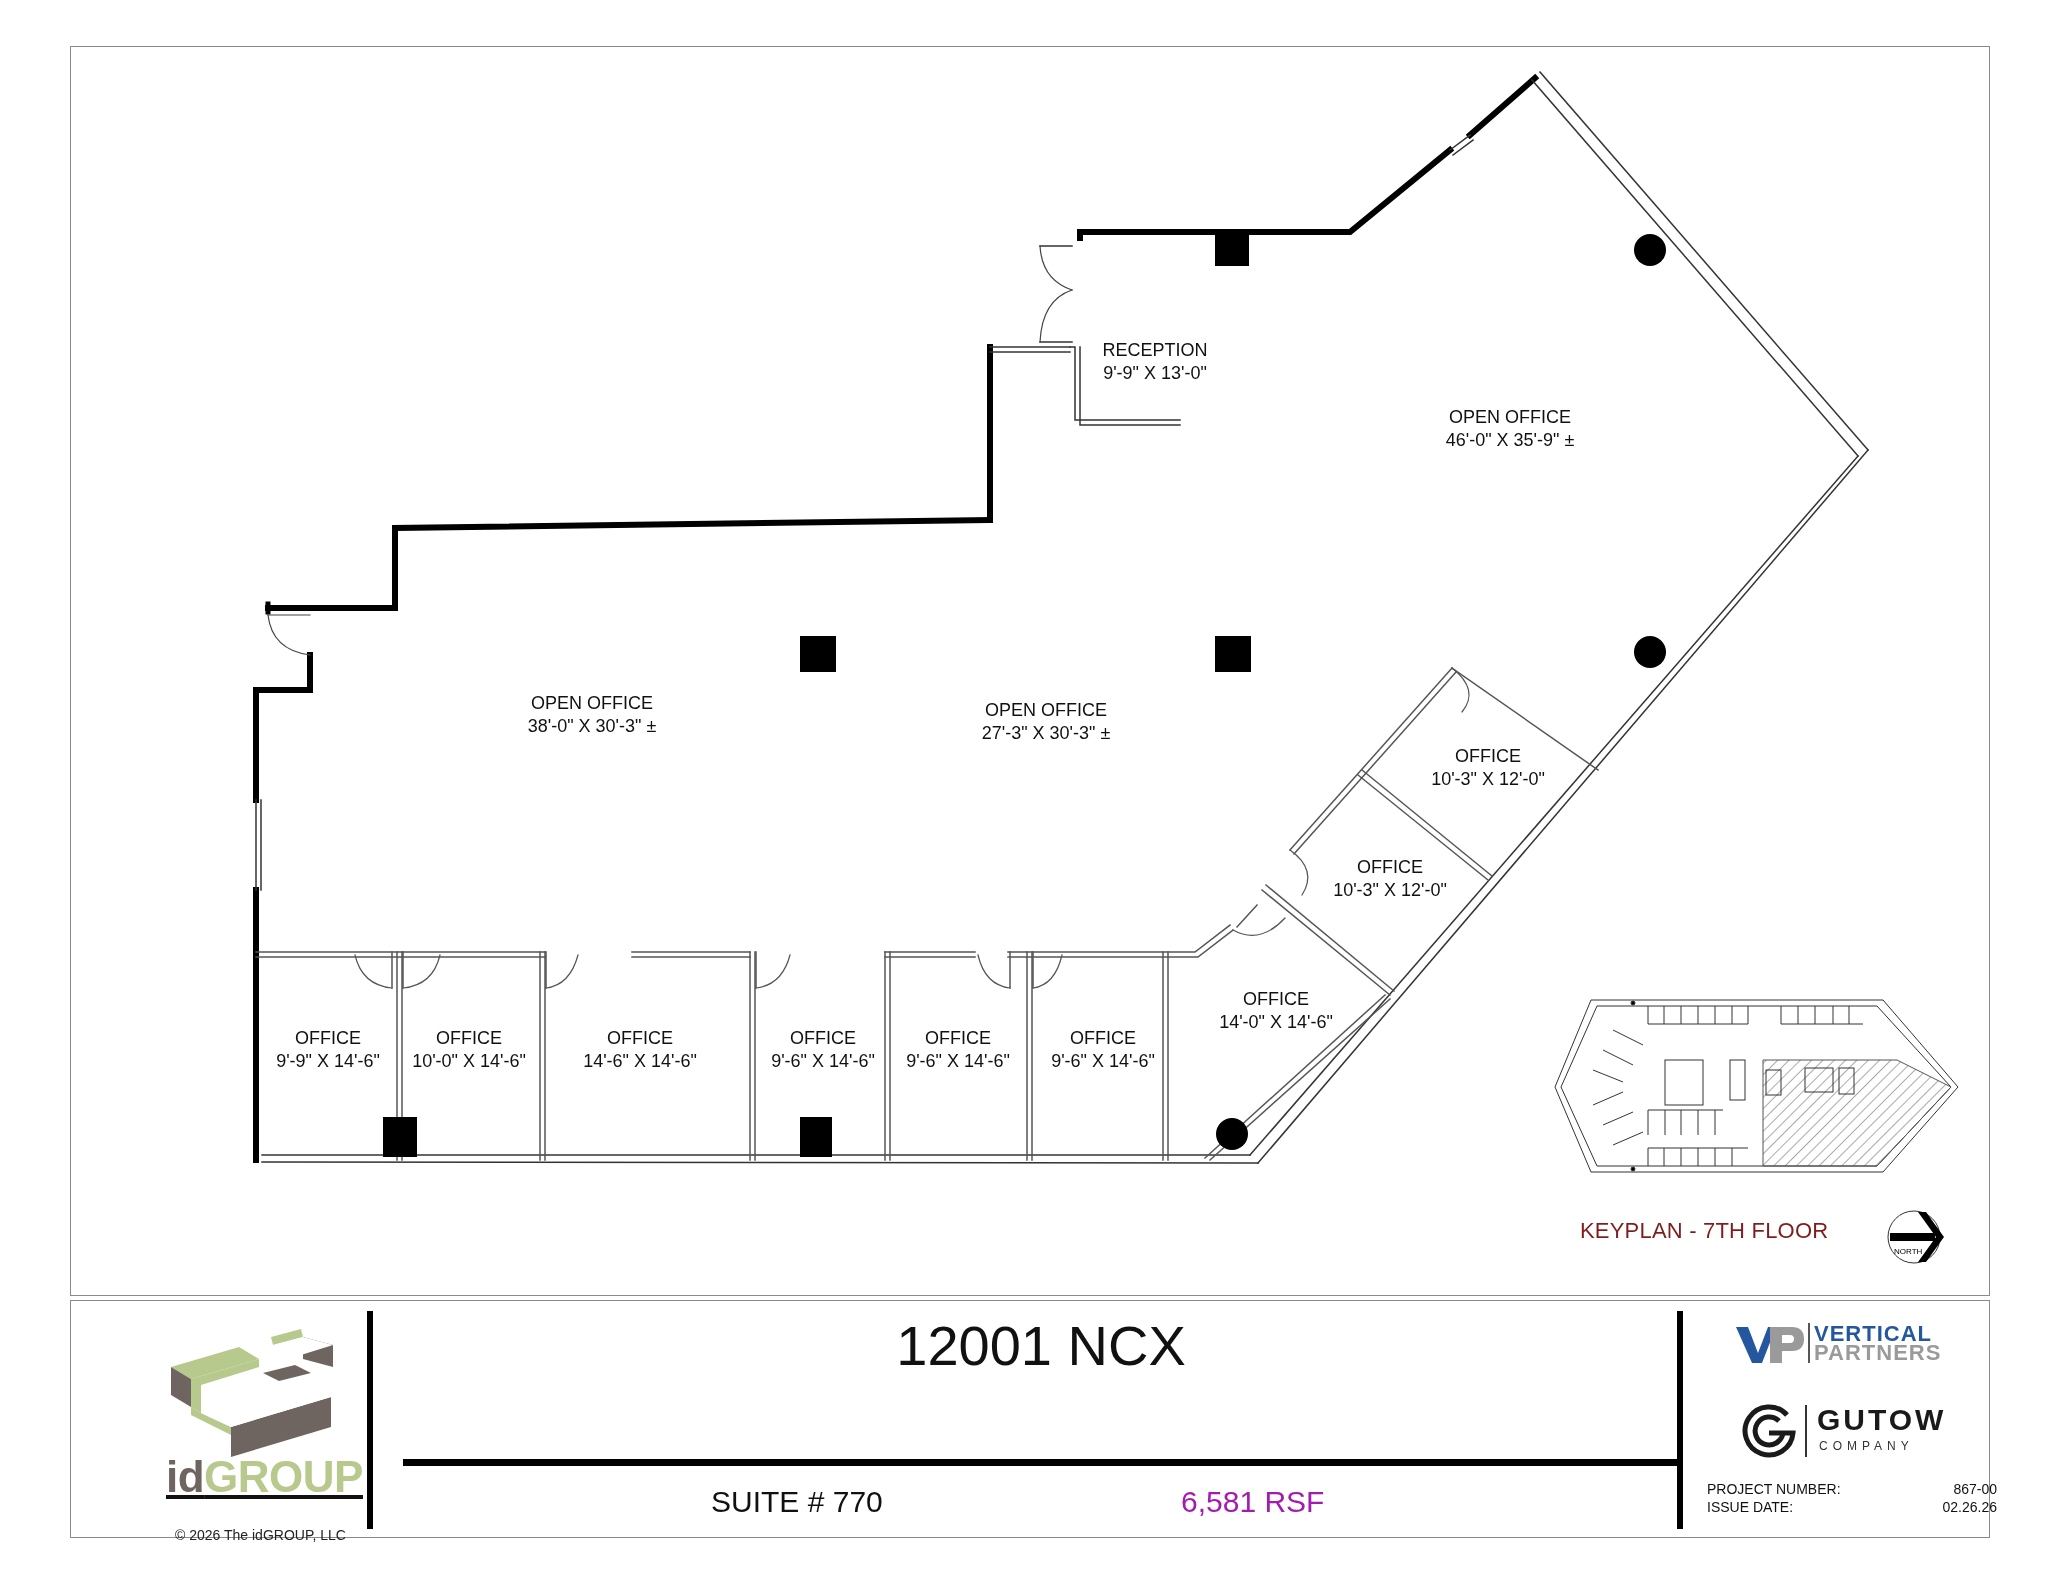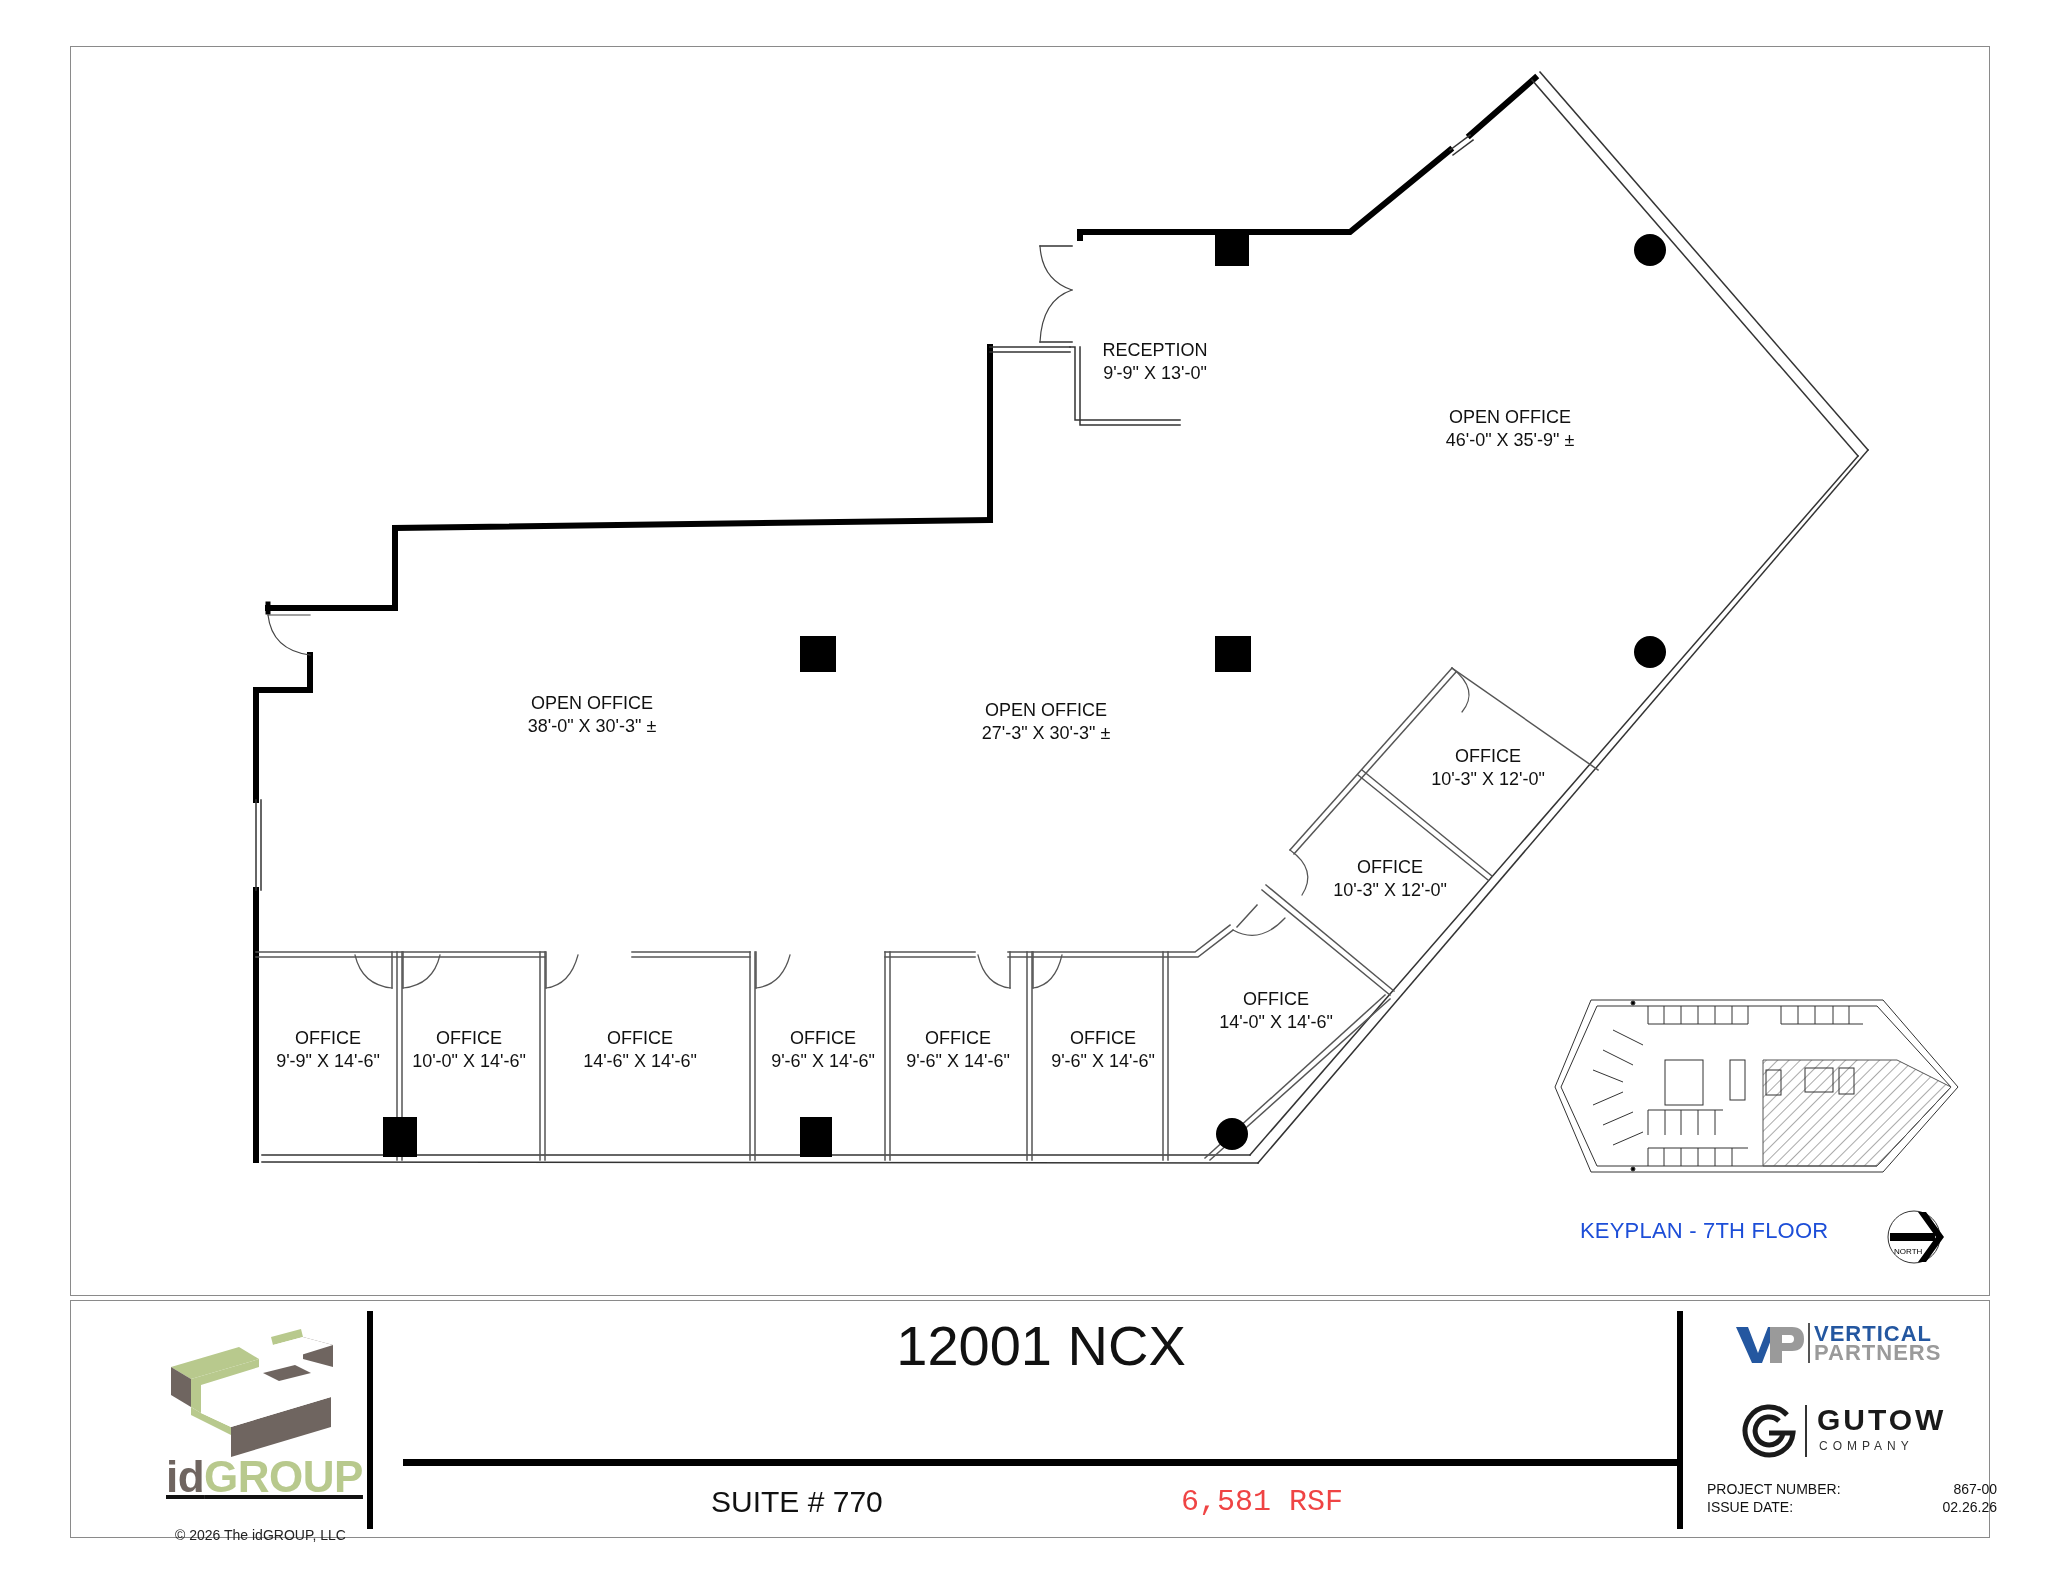--- a/index.html
+++ b/index.html
@@ -1,32 +1,32 @@
 <!DOCTYPE html>
 <html><head>
 <meta charset="utf-8">
 <style>
   html, body { margin: 0; padding: 0; background: #ffffff; }
   body { width: 2048px; height: 1579px; position: relative; overflow: hidden; font-family: "Liberation Sans", sans-serif; color: #111; }
   .sheet { position: absolute; left: 70px; top: 46px; width: 1920px; height: 1250px; border: 1.5px solid #8a8a8a; box-sizing: border-box; }
   .plan-svg { position: absolute; left: 0; top: 0; }
   .room-label { position: absolute; text-align: center; font-size: 18px; line-height: 23px; color: #111; transform: translateX(-50%); white-space: nowrap; }
-  .keyplan-title { position: absolute; left: 1580px; top: 1218px; font-size: 22px; color: #1d4ed8; letter-spacing: 0.2px; }
+  .keyplan-title { position: absolute; left: 1580px; top: 1218px; font-size: 22px; color: #7f1d1d; letter-spacing: 0.2px; }
   .titleblock { position: absolute; left: 70px; top: 1300px; width: 1920px; height: 238px; border: 1.5px solid #8a8a8a; box-sizing: border-box; }
   .tb-div { position: absolute; top: 10px; width: 6px; height: 218px; background: #000; }
   .logo-wrap { position: absolute; left: 40px; top: 16px; width: 290px; height: 210px; }
   .idgroup-text { position: absolute; left: 55px; top: 135px; font-size: 44px; font-weight: bold; letter-spacing: -0.5px; text-decoration: underline; }
   .idgroup-text .id { color: #6f6560; }
   .idgroup-text .grp { color: #b8c98d; }
   .copyright { position: absolute; left: 52px; top: 210px; font-size: 14px; color: #222; white-space: nowrap; margin-left: 12px; }
   .bldg-name { position: absolute; left: 310px; width: 1320px; top: 14px; text-align: center; font-size: 56px; line-height: 62px; color: #111; }
   .addr { position: absolute; left: 310px; width: 1320px; top: 84px; text-align: center; font-size: 30px; line-height: 31px; color: #111; }
   .tb-rule { position: absolute; left: 332px; top: 158px; width: 1276px; height: 7px; background: #000; }
   .suite { position: absolute; left: 640px; top: 184px; font-size: 30px; color: #111; }
-  .rsf { position: absolute; left: 1110px; top: 184px; font-size: 30px; color: #ef4444; font-family: Liberation Mono, monospace; }
+  .rsf { position: absolute; left: 1110px; top: 184px; font-size: 30px; color: #a21caf; }
   .vp-logo { position: absolute; left: 1665px; top: 20px; width: 240px; height: 48px; }
   .vp-vertical { position: absolute; left: 78px; top: 0px; font-size: 22px; font-weight: bold; color: #2457a0; letter-spacing: 1px; }
   .vp-partners { position: absolute; left: 78px; top: 19px; font-size: 22px; font-weight: bold; color: #9a9a9a; letter-spacing: 1px; }
   .gutow-logo { position: absolute; left: 1668px; top: 100px; width: 240px; height: 60px; }
   .gutow-word { position: absolute; left: 78px; top: 2px; font-size: 30px; font-weight: bold; color: #1a1a1a; letter-spacing: 3px; }
   .gutow-co { position: absolute; left: 80px; top: 38px; font-size: 12px; color: #333; letter-spacing: 5px; }
   .meta-row { position: absolute; left: 1636px; width: 290px; font-size: 14px; color: #111; }
   .meta-row .v { position: absolute; right: 0; top: 0; }
 </style>
 </head>

